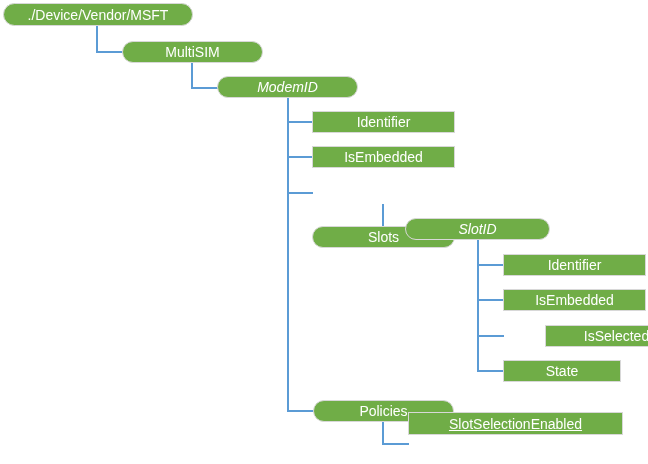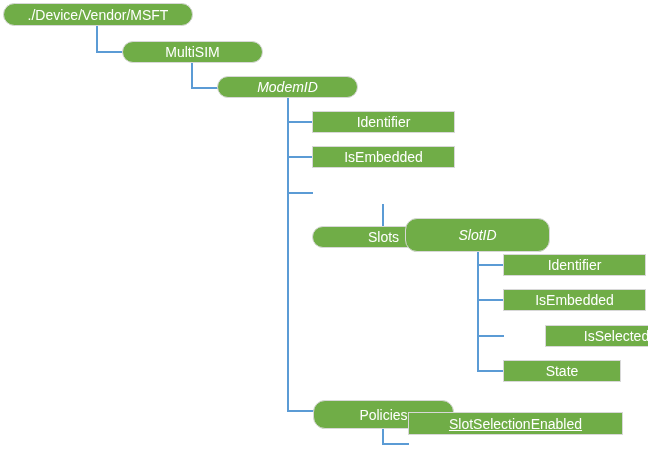--- a/index.html
+++ b/index.html
@@ -77,27 +77,27 @@
   <div class="node pill italic" style="left:217px; top:76px; width:141px; height:22px;">ModemID</div>
 
   <div class="node pill" style="left:122px; top:41px; width:141px; height:22px;">MultiSIM</div>
 
   <div class="node rect" style="left:312px; top:111px; width:143px; height:22px;">Identifier</div>
 
   <div class="node rect" style="left:312px; top:146px; width:143px; height:22px;">IsEmbedded</div>
 
   <div class="node pill" style="left:312px; top:182px; width:143px; height:22px;margin-top:44px;">Slots</div>
 
-  <div class="node pill italic" style="left:405px; top:218px; width:145px; height:34px;">SlotID</div>
+  <div class="node pill italic" style="left:405px; top:218px; width:145px; height:22px;">SlotID</div>
 
   <div class="node rect" style="left:503px; top:254px; width:143px; height:22px;">Identifier</div>
 
   <div class="node rect" style="left:503px; top:289px; width:143px; height:22px;">IsEmbedded</div>
 
   <div class="node rect" style="left:503px; top:325px; width:143px; height:22px;margin-left:42px;">IsSelected</div>
 
   <div class="node rect" style="left:503px; top:360px; width:118px; height:22px;">State</div>
 
-  <div class="node pill" style="left:313px; top:400px; width:141px; height:29px;">Policies</div>
+  <div class="node pill" style="left:313px; top:400px; width:141px; height:22px;">Policies</div>
 
   <div class="node rect" style="left:408px; top:412px; width:215px; height:23px;text-decoration:underline;">SlotSelectionEnabled</div>
 
 </div>
 
 </body></html>

